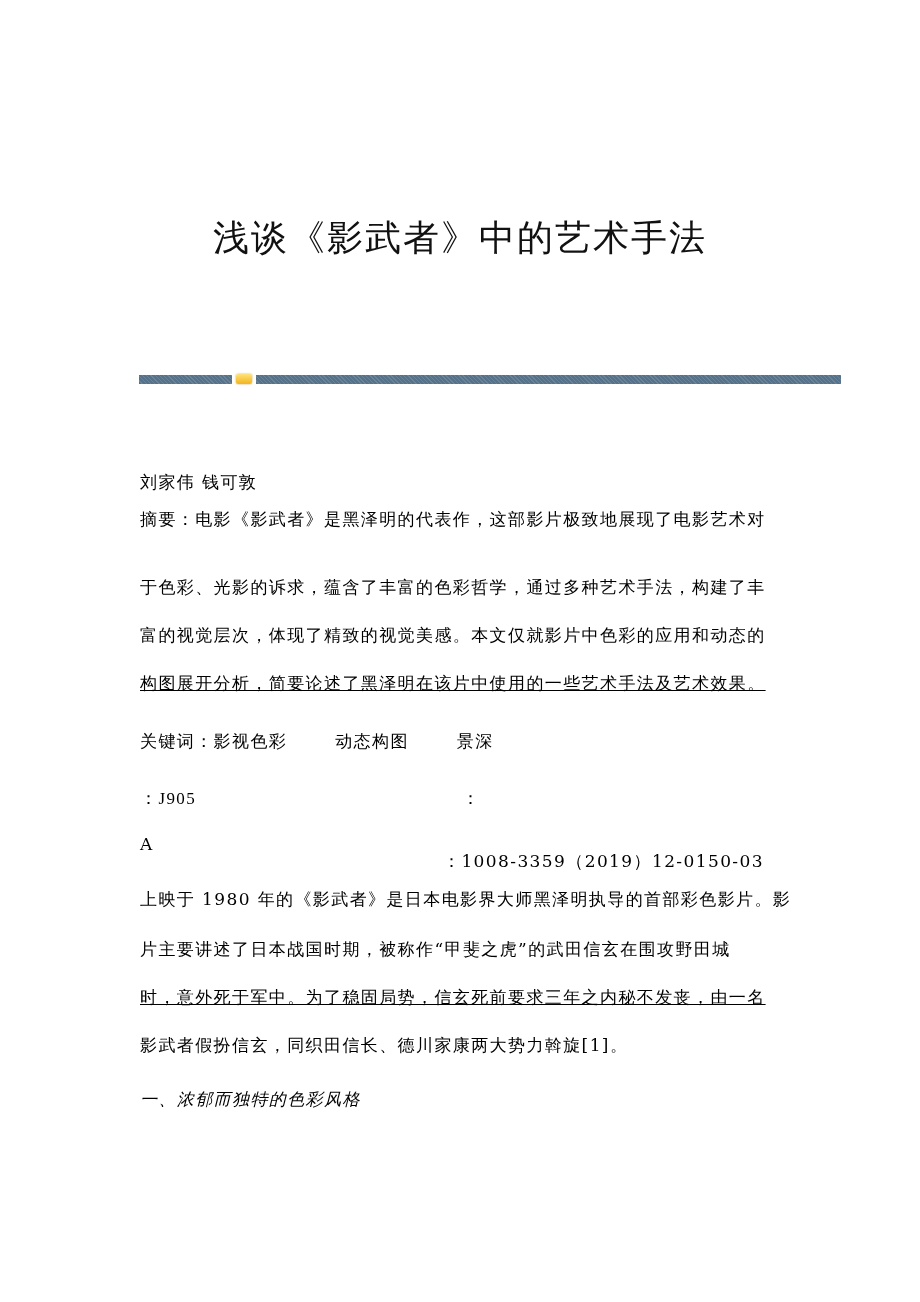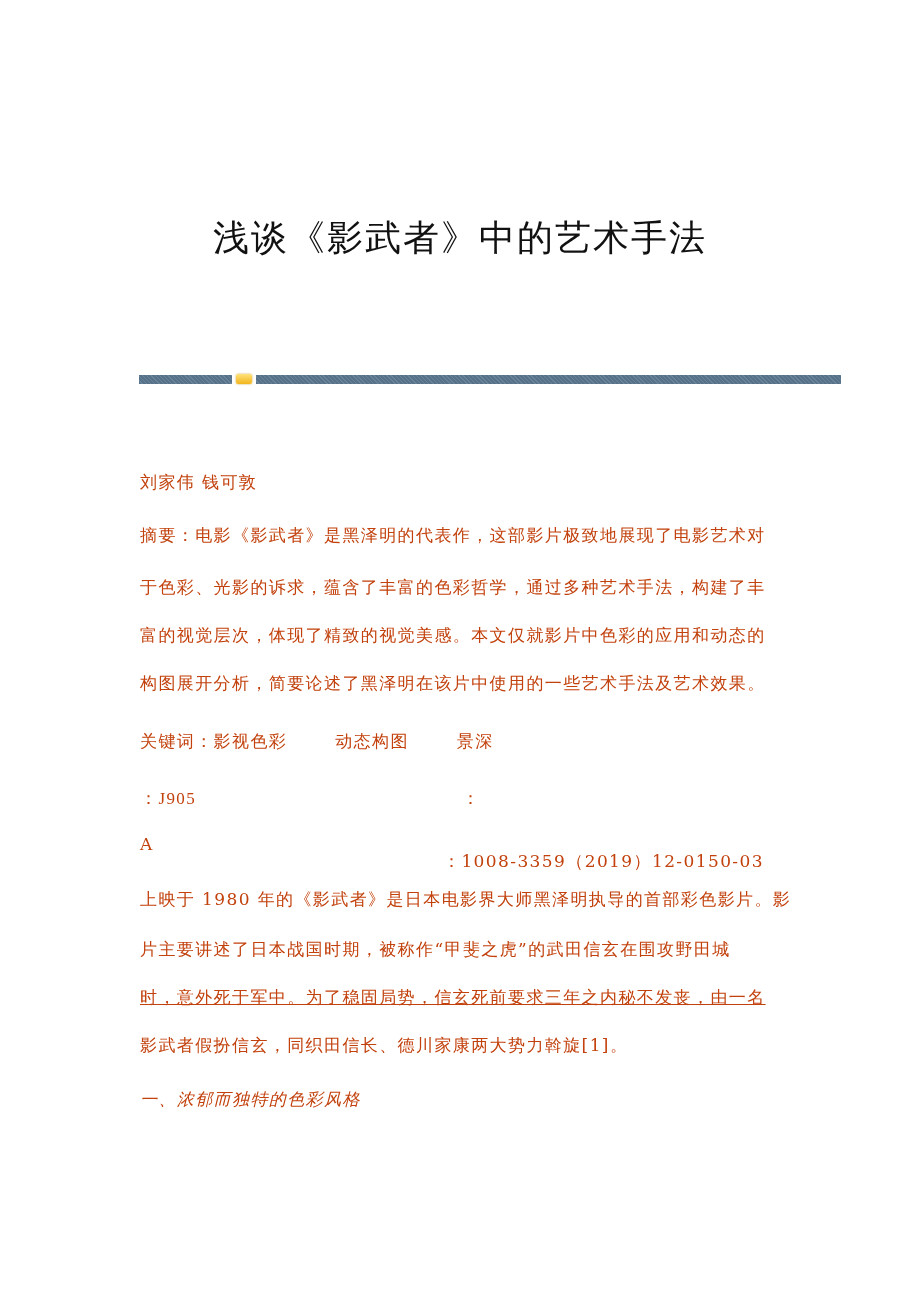--- a/index.html
+++ b/index.html
@@ -21,43 +21,43 @@
   }
   .bar.left { left: 0; width: 93px; }
   .bar.right { left: 117px; width: 585px; }
   .ornament {
     position: absolute; left: 97px; top: -1px; width: 16px; height: 10px;
     background: linear-gradient(#ffe27a, #f2b51d);
     border-radius: 2px; box-shadow: 0 0 2px #c9a13a;
   }
   .line {
     position: absolute; left: 140px; font-size: 17px; white-space: pre;
-    letter-spacing: 1.4px; color: #c2410c;
+    letter-spacing: 1.4px; color: #000000;
   }
   .kw-gap { display: inline-block; width: 48px; }
 </style>
 </head>
 <body>
 
 <div>
 
   <div class="title">浅谈《影武者》中的艺术手法</div>
 
   <div class="divider">
     <div class="bar left"></div>
     <div class="ornament"></div>
     <div class="bar right"></div>
   </div>
 
   <div class="line" style="top:471px;">刘家伟 钱可敦</div>
 
-  <div class="line" style="top:524px;">摘要：电影《影武者》是黑泽明的代表作，这部影片极致地展现了电影艺术对</div>
+  <div class="line" style="top:508px;">摘要：电影《影武者》是黑泽明的代表作，这部影片极致地展现了电影艺术对</div>
   <div class="line" style="top:576px;">于色彩、光影的诉求，蕴含了丰富的色彩哲学，通过多种艺术手法，构建了丰</div>
   <div class="line" style="top:624px;">富的视觉层次，体现了精致的视觉美感。本文仅就影片中色彩的应用和动态的</div>
-  <div class="line" style="top:672px;">构图展开分析，简要论述了黑泽明在该片中使用的一些艺术手法及艺术效果。</div>
+  <div class="line" style="top:672px;text-decoration:underline;">构图展开分析，简要论述了黑泽明在该片中使用的一些艺术手法及艺术效果。</div>
 
   <div class="line" style="top:730px;"><span>关键词：</span><span>影视色彩</span><span class="kw-gap"></span><span>动态构图</span><span class="kw-gap"></span><span>景深</span></div>
 
   <div class="line" style="top:787px;font-family:Liberation Serif, serif;">：J905</div>
   <div class="line" style="top:787px; left:462px;">：</div>
 
   <div class="line" style="top:834px;">A</div>
   <div class="line" style="top:834px; left:443px;margin-top:16px;">：1008-3359（2019）12-0150-03</div>
 
   <div class="line" style="top:888px;">上映于 1980 年的《影武者》是日本电影界大师黑泽明执导的首部彩色影片。影</div>

